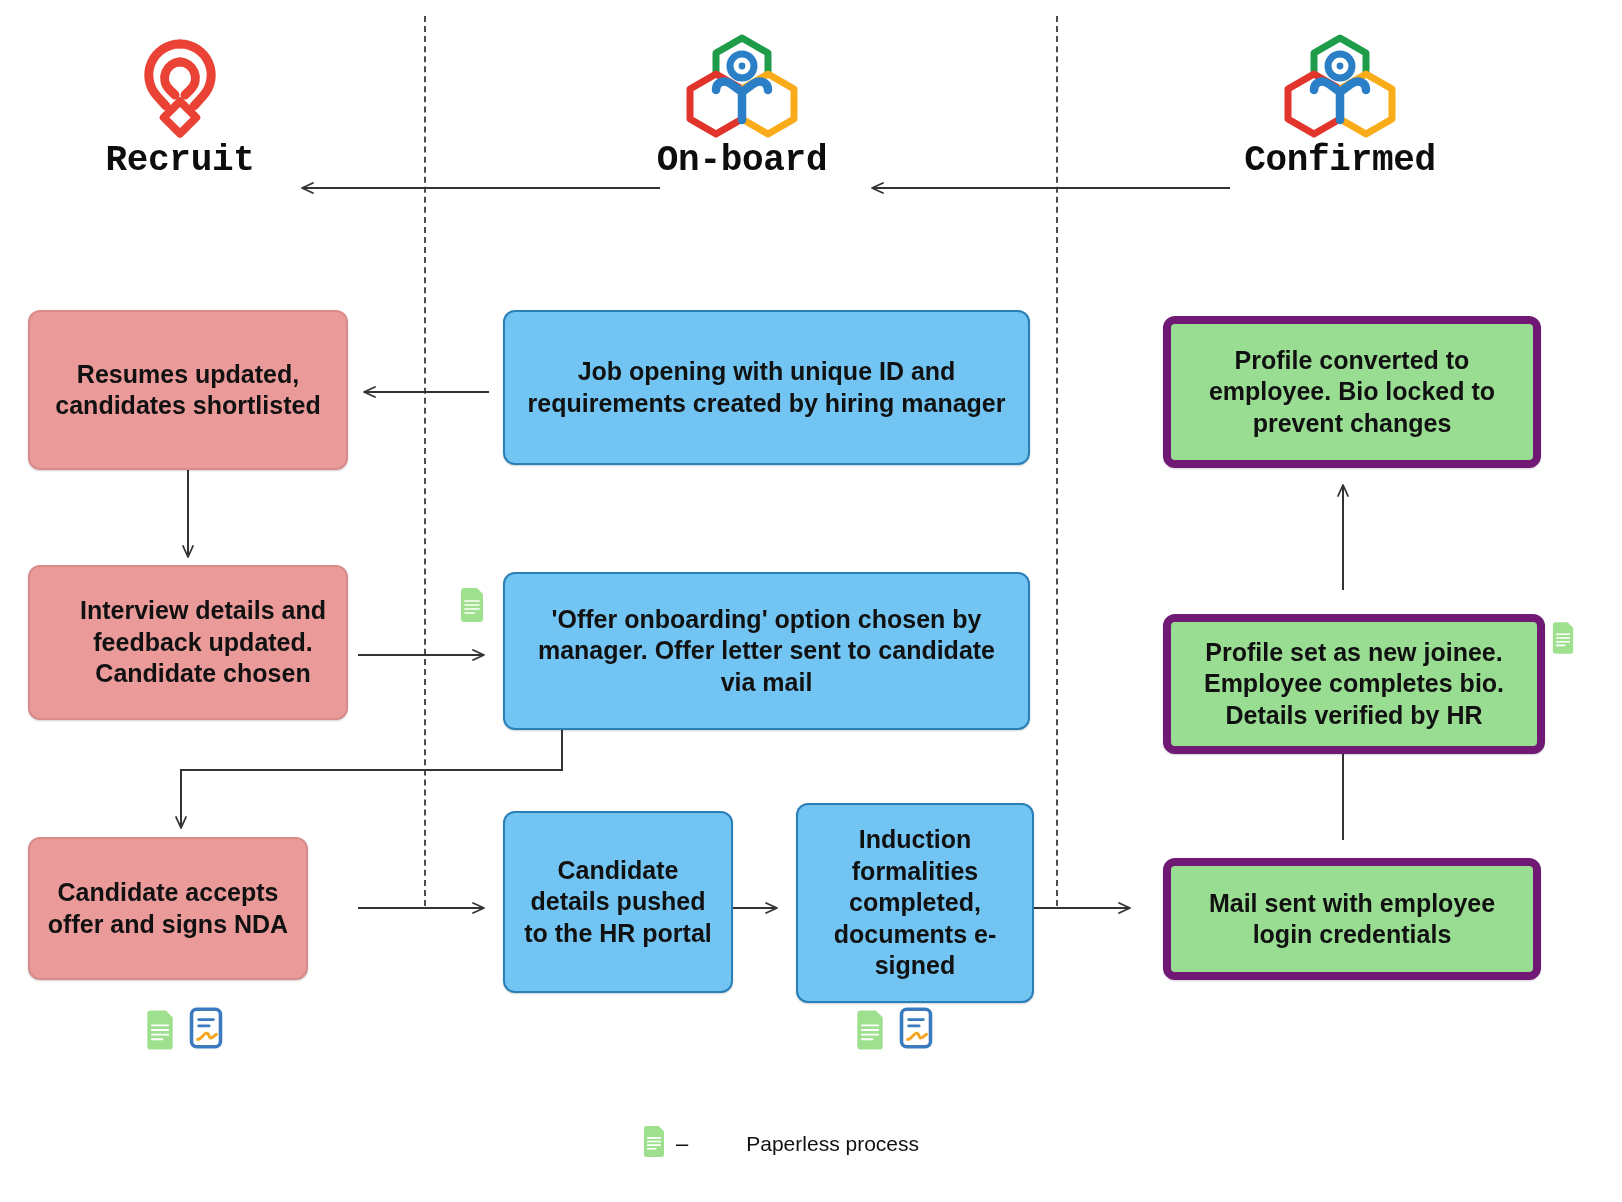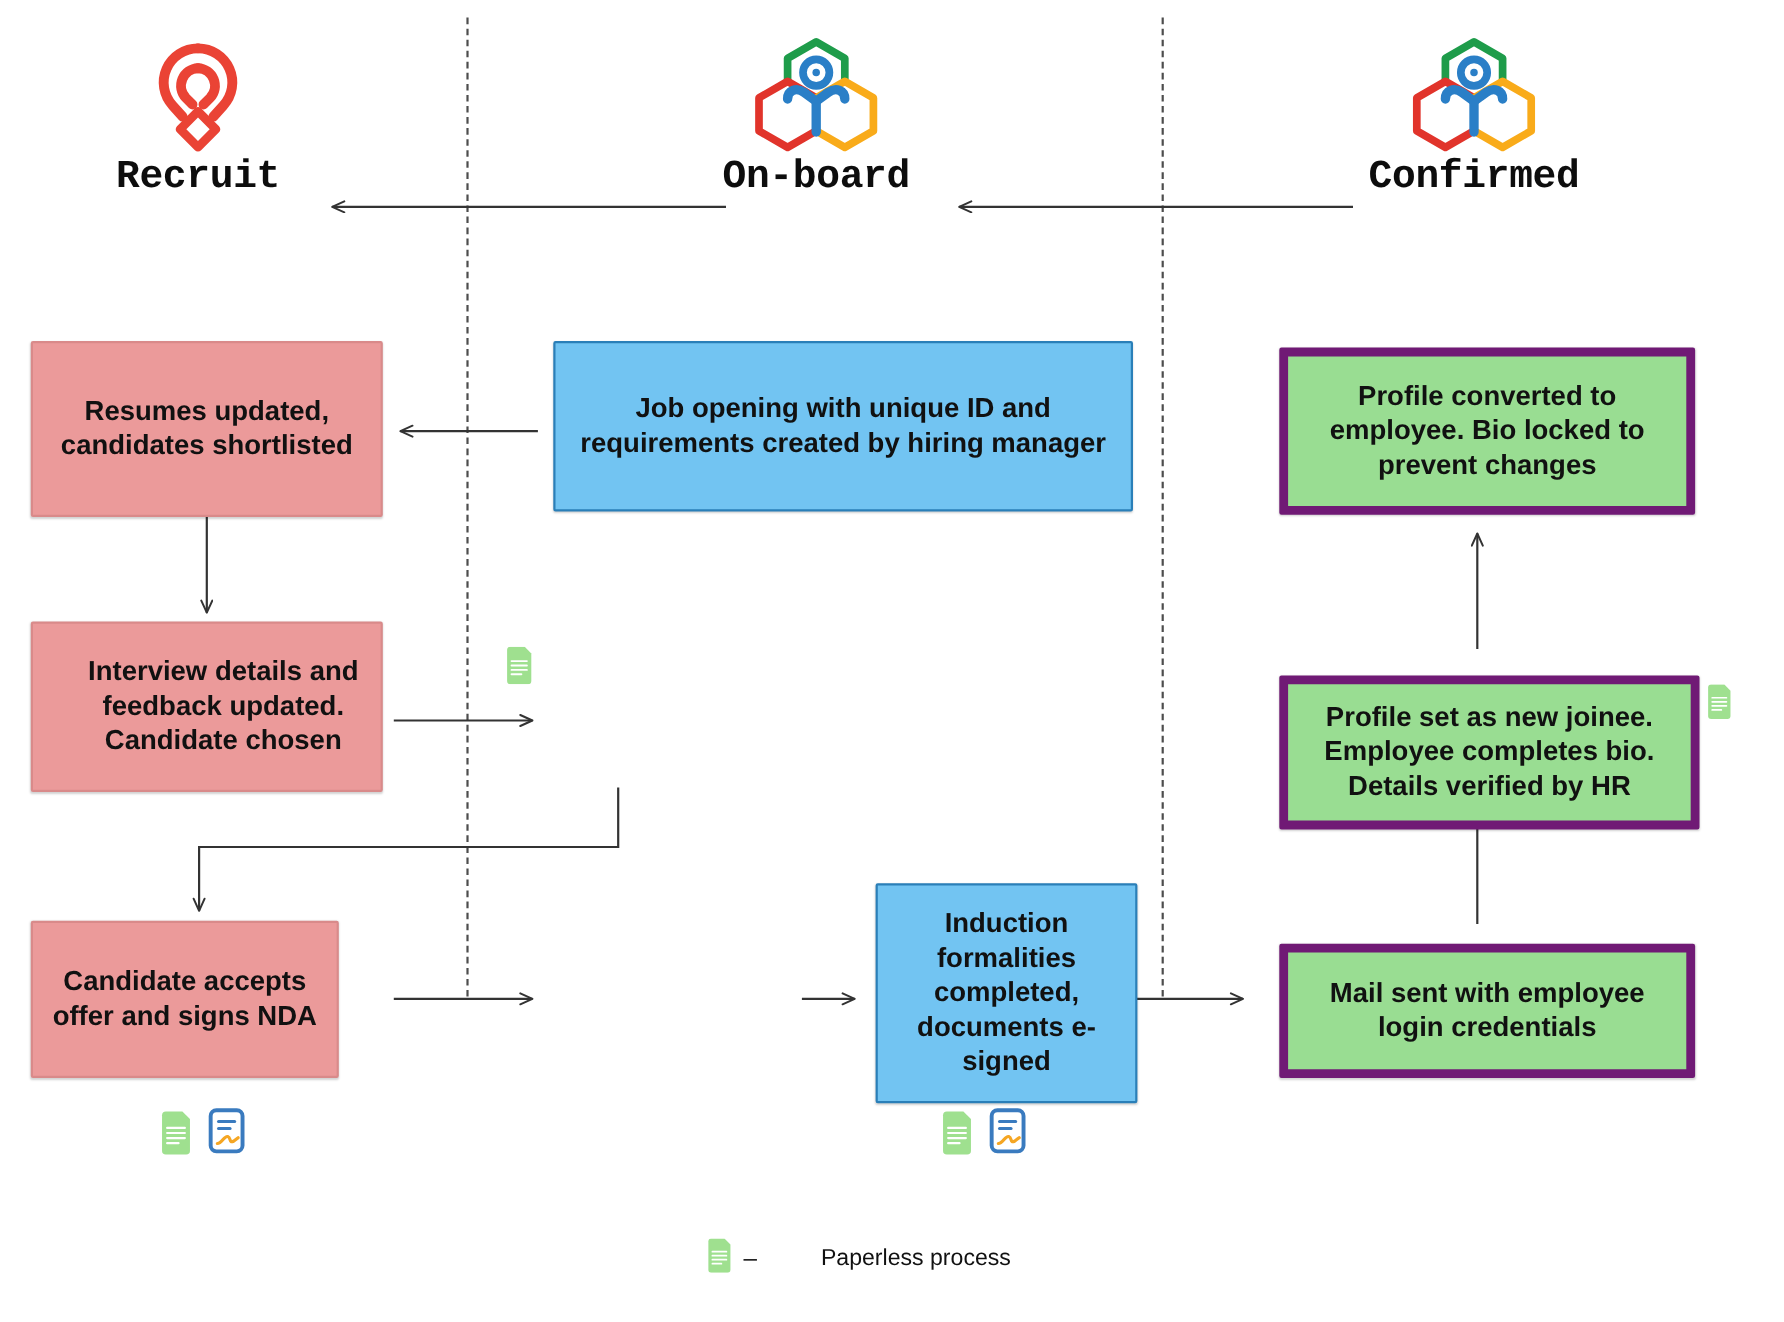--- a/index.html
+++ b/index.html
@@ -45,21 +45,21 @@
   .stage-icon {
     height: 110px;
     display: flex;
     align-items: center;
     justify-content: center;
   }
 
   
   .node {
     position: absolute;
-    border-radius: 2px;
+    border-radius: 12px;
     display: flex;
     align-items: center;
     justify-content: center;
     text-align: center;
     font-size: 25px;
     font-weight: 700;
     line-height: 1.26;
     color: #111111;
     padding: 6px 14px;
     box-sizing: border-box;
@@ -221,21 +221,27 @@
   </div>
 
   <div class="node recruit" style="left:28px; top:837px; width:280px; height:143px;">
     <span>Candidate accepts offer and signs NDA</span>
   </div>
 
   <div class="node onboard" style="left:503px; top:310px; width:527px; height:155px;">
     <span>Job opening with unique ID and requirements created by hiring manager</span>
   </div>
 
-
+  <div class="node onboard" style="left:503px; top:572px; width:527px; height:158px;">
+    <span>'Offer onboarding' option chosen by manager. Offer letter sent to candidate via mail</span>
+  </div>
+
+  <div class="node onboard" style="left:503px; top:811px; width:230px; height:182px;">
+    <span>Candidate details pushed to the HR portal</span>
+  </div>
 
   <div class="node onboard" style="left:796px; top:803px; width:238px; height:200px;">
     <span>Induction formalities completed, documents e-signed</span>
   </div>
 
   <div class="node confirmed" style="left:1163px; top:316px; width:378px; height:152px;">
     <span>Profile converted to employee. Bio locked to prevent changes</span>
   </div>
 
   <div class="node confirmed" style="left:1163px; top:614px; width:382px; height:140px;">

